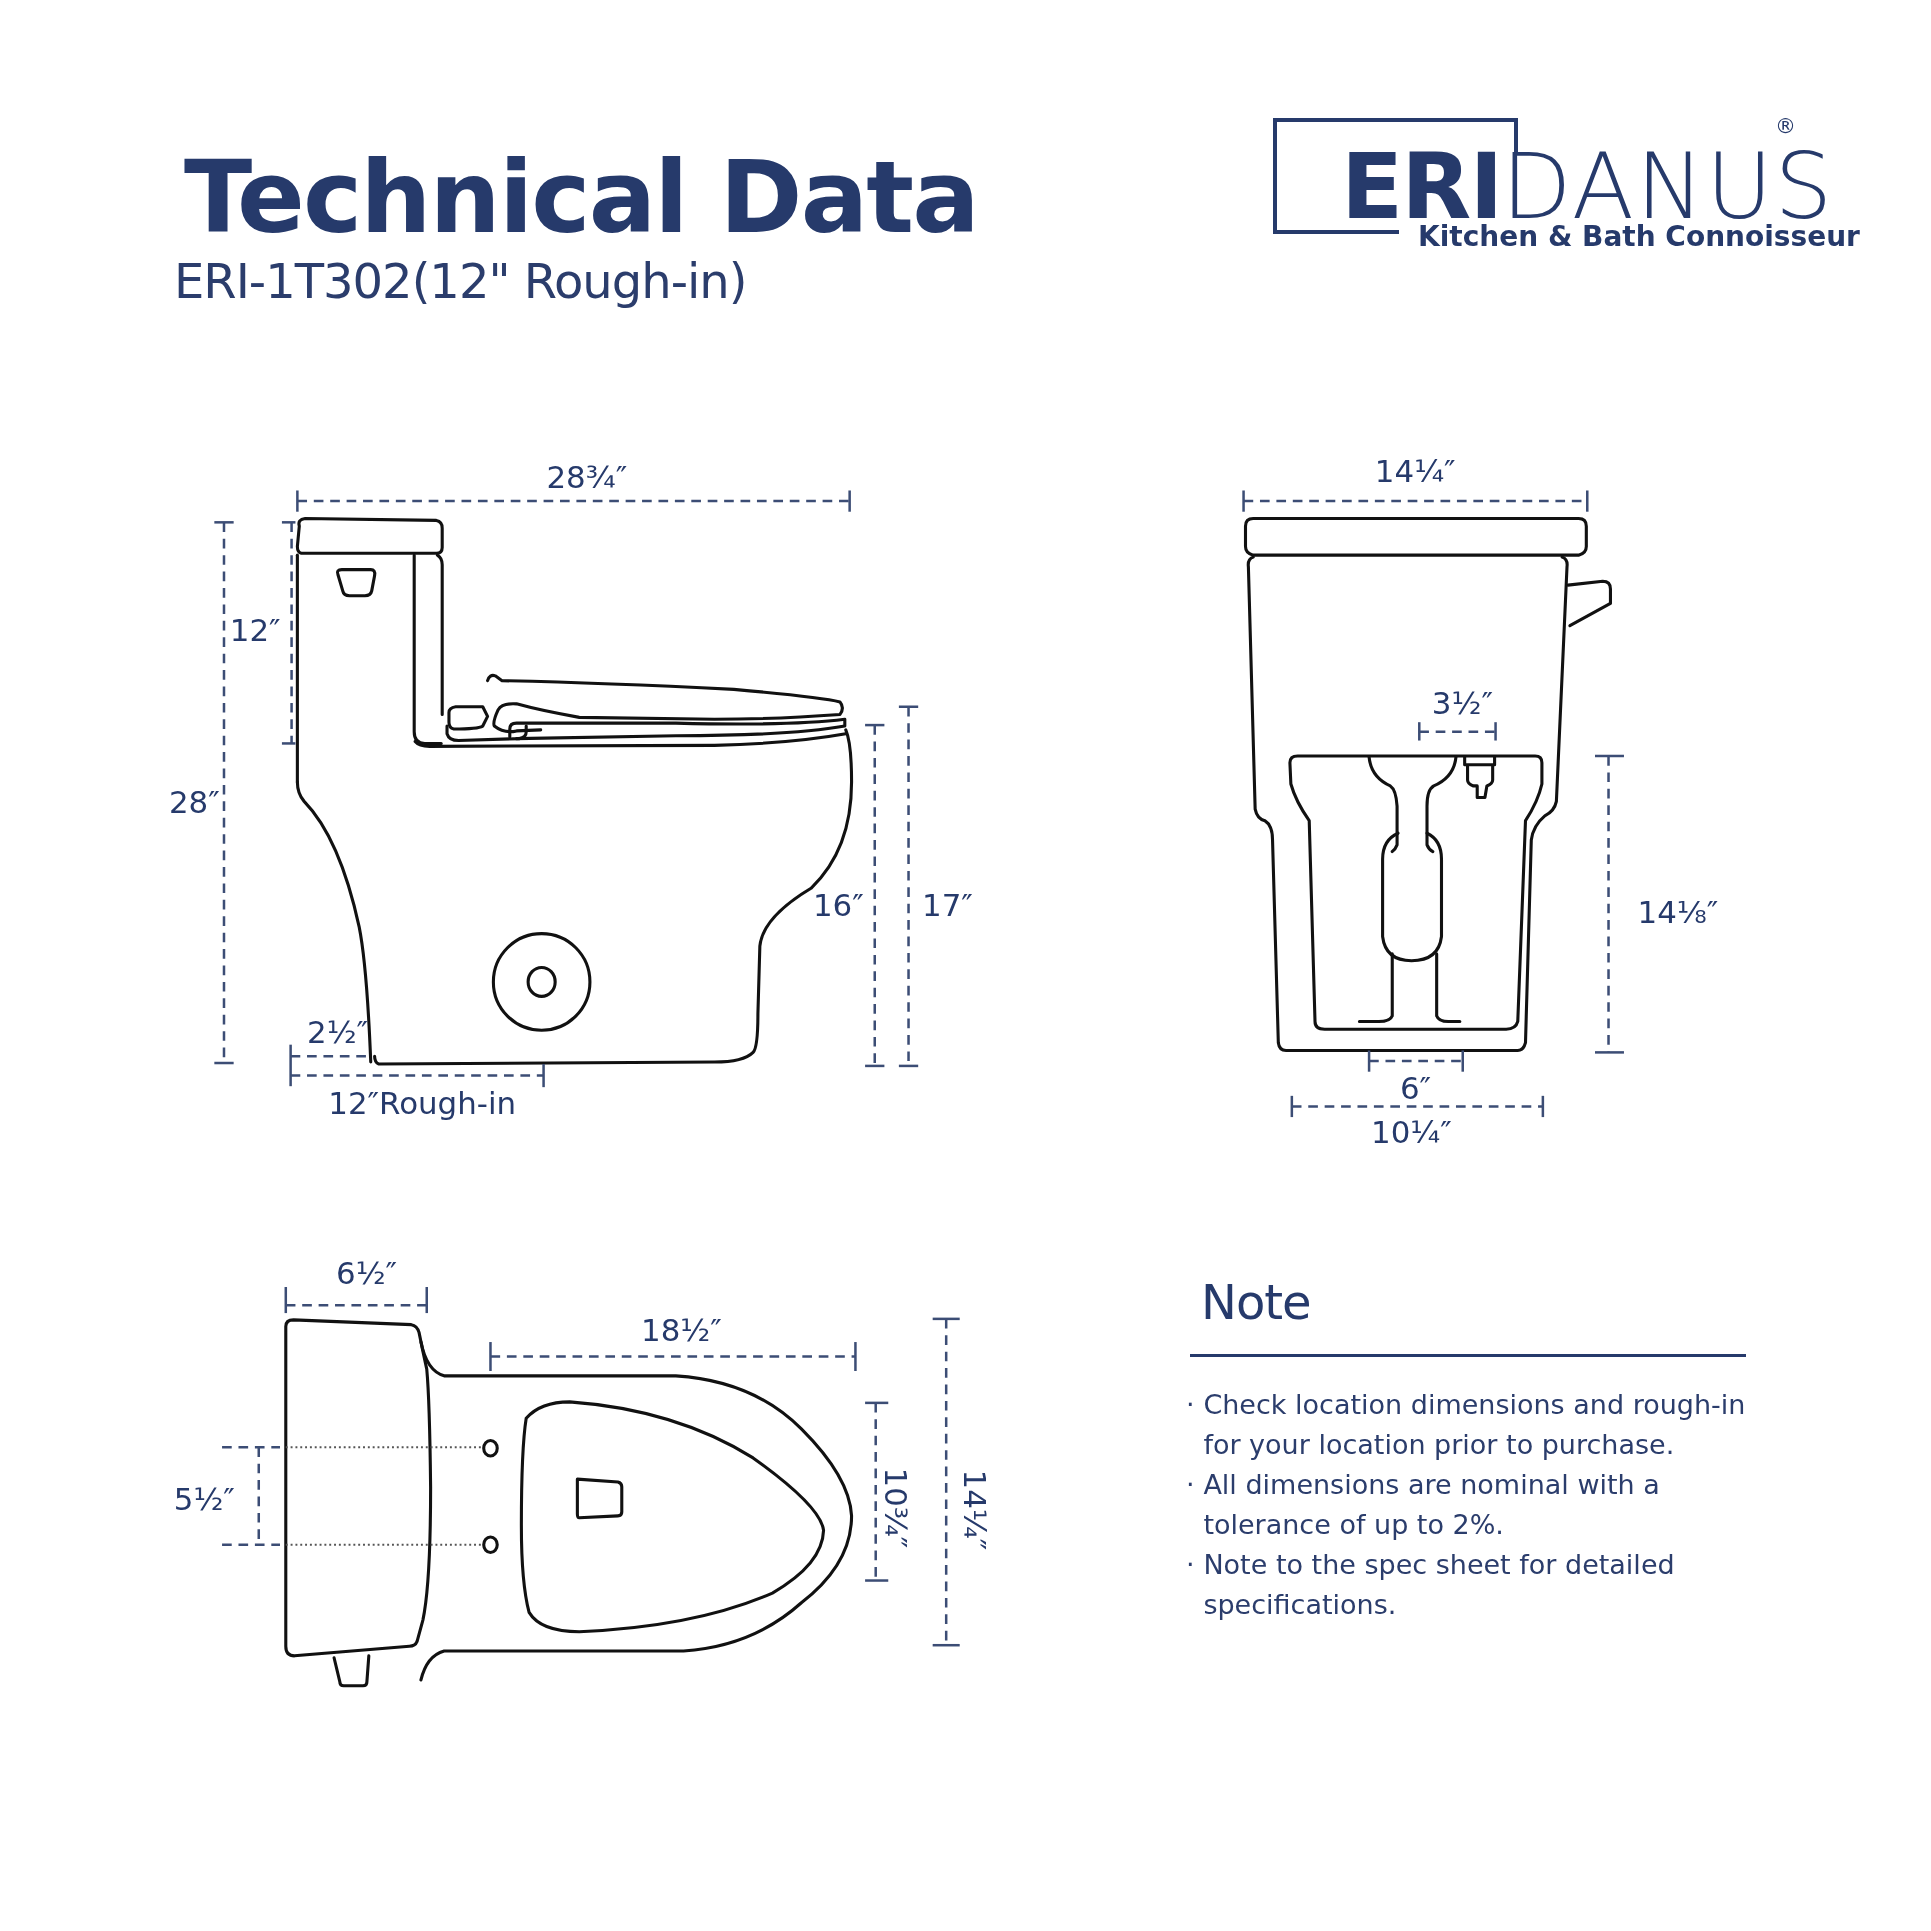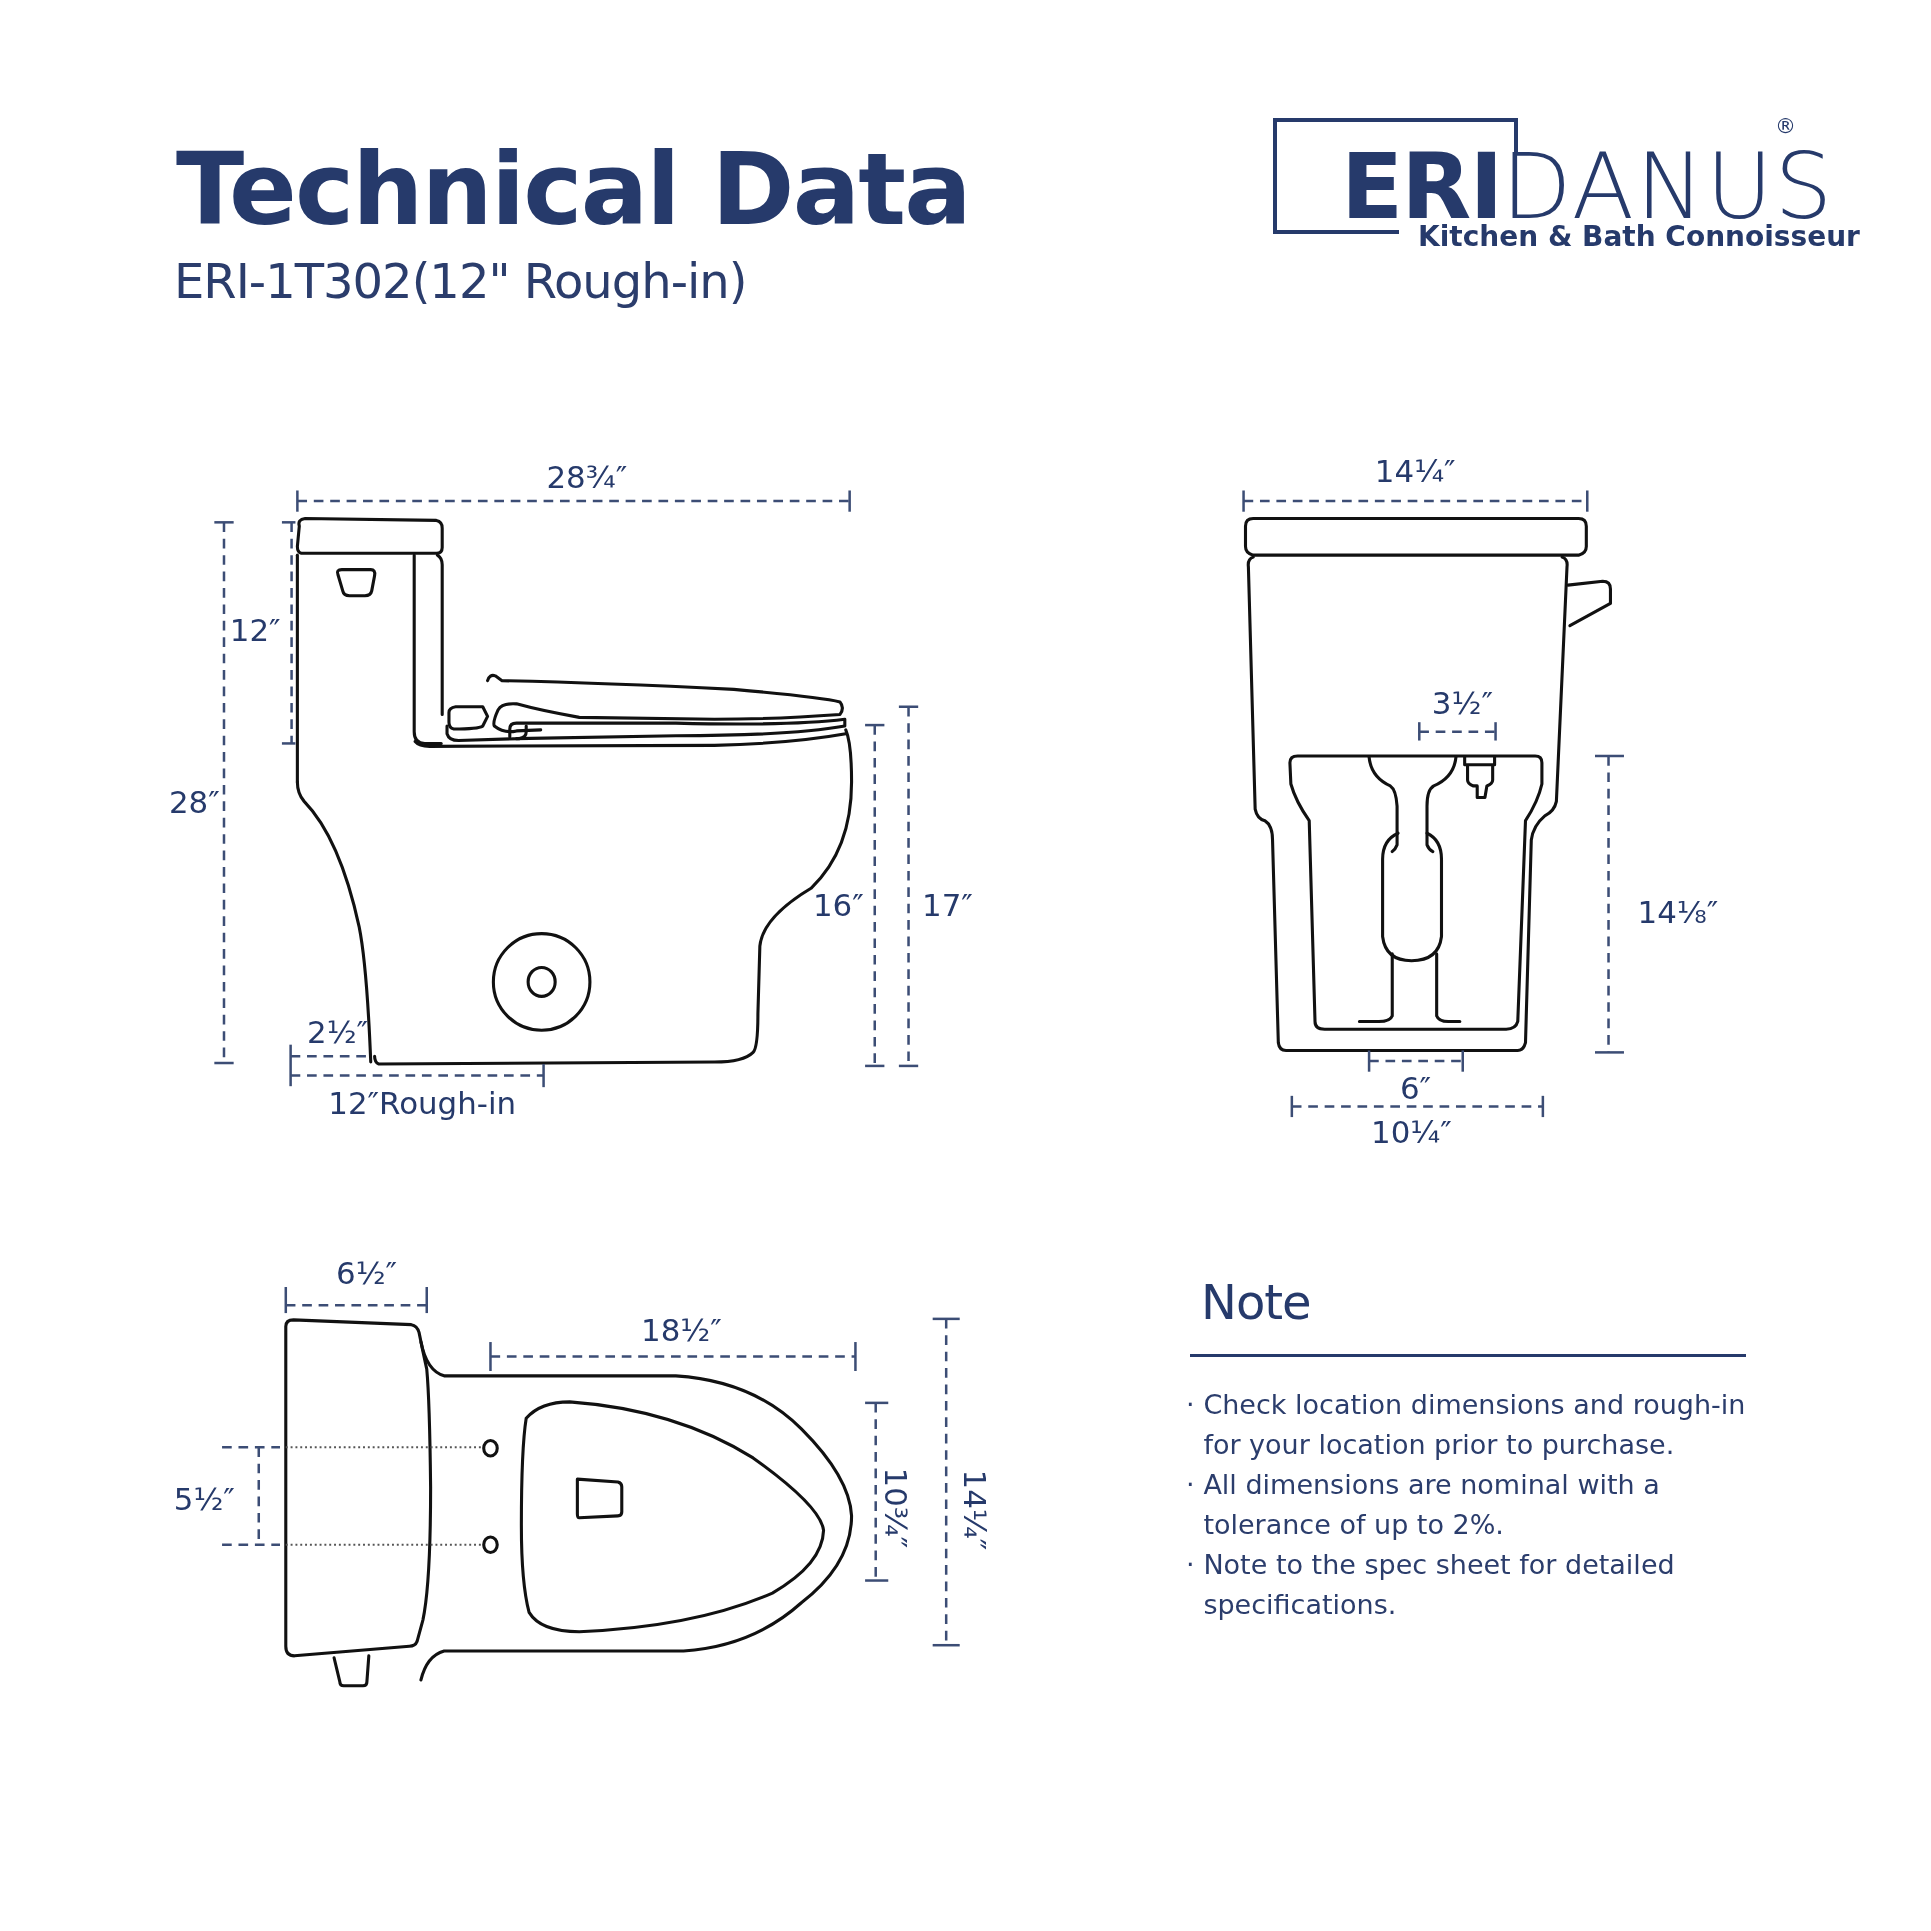--- a/index.html
+++ b/index.html
@@ -1,19 +1,19 @@
 <!DOCTYPE html>
 <html><head>
 <meta charset="utf-8">
 <style>
   html, body { margin: 0; padding: 0; background: #ffffff; }
   body { width: 1931px; height: 1931px; position: relative; overflow: hidden;
          font-family: "DejaVu Sans", sans-serif; color: #263a6b; }
   .title { position: absolute; left: 172px; top: 127px; font-size: 100px; font-weight: bold;
-           letter-spacing: -1.9px; color: #263a6b; font-family: "DejaVu Sans", sans-serif; margin: 4px; }
+           letter-spacing: -1.9px; color: #263a6b; font-family: "DejaVu Sans", sans-serif; margin: 12px; }
   .subtitle { position: absolute; left: 174px; top: 253px; font-size: 48px; font-weight: normal;
               color: #2b3d6c; font-family: "DejaVu Sans", sans-serif; letter-spacing: -1px; }
   .logo { position: absolute; left: 1273px; top: 114px; width: 541px; height: 145px; }
   .logo-frame-top-ext { position: absolute; left: 241px; top: 3.9px; width: 3.9px; height: 35px; background: #263a6b; }
   .logo-frame-top-bar { position: absolute; left: 0; top: 3.9px; width: 245px; height: 3.9px; background: #263a6b; }
   .logo-frame-bottom-bar { position: absolute; left: 0; top: 116px; width: 126px; height: 3.9px; background: #263a6b; }
   .logo-word { position: absolute; left: 68px; top: 27px; font-size: 91px; line-height: 1; white-space: nowrap; letter-spacing: 1.9px; }
   .logo-eri { font-weight: bold; color: #263a6b; font-family: "DejaVu Sans", sans-serif; letter-spacing: -1.9px; }
   .logo-danus { font-weight: 200; color: #263a6b; font-family: "DejaVu Sans", sans-serif; }
   .logo-reg { position: absolute; left: 502px; top: 0; font-size: 21px; color: #263a6b; }

